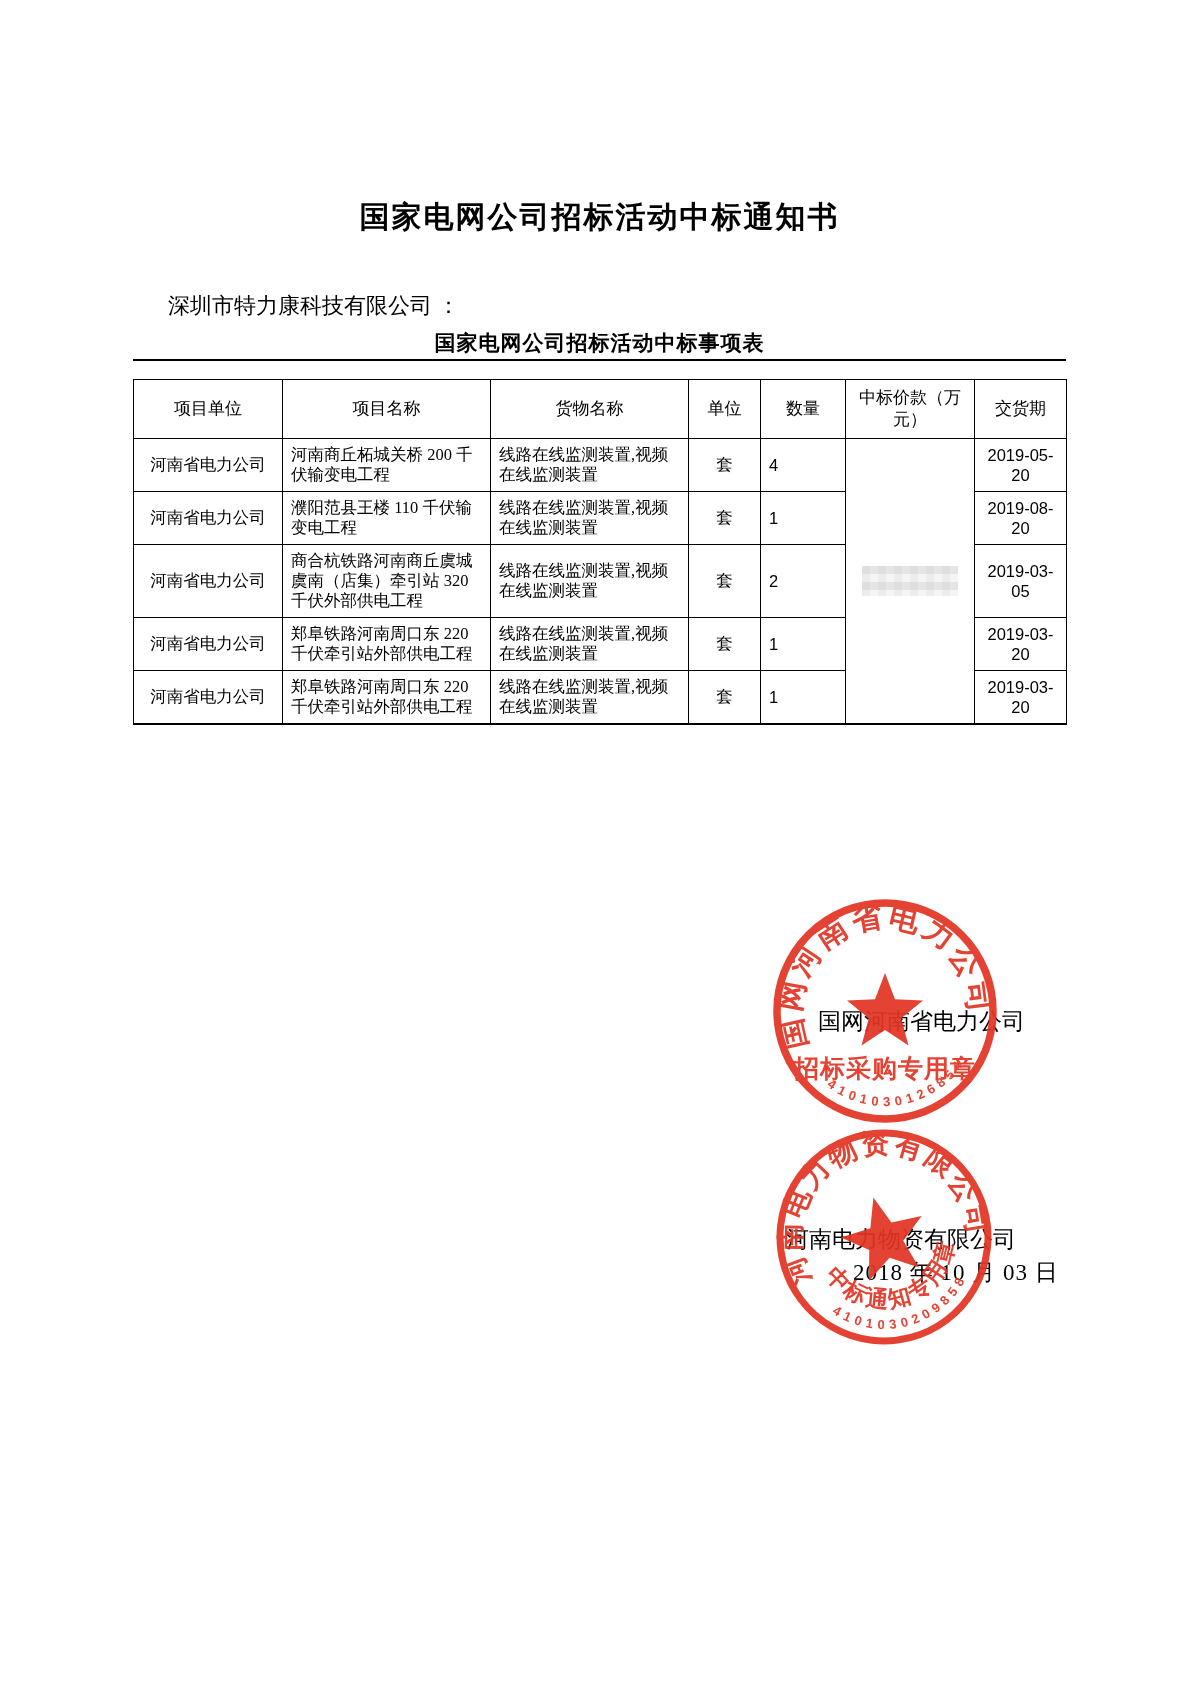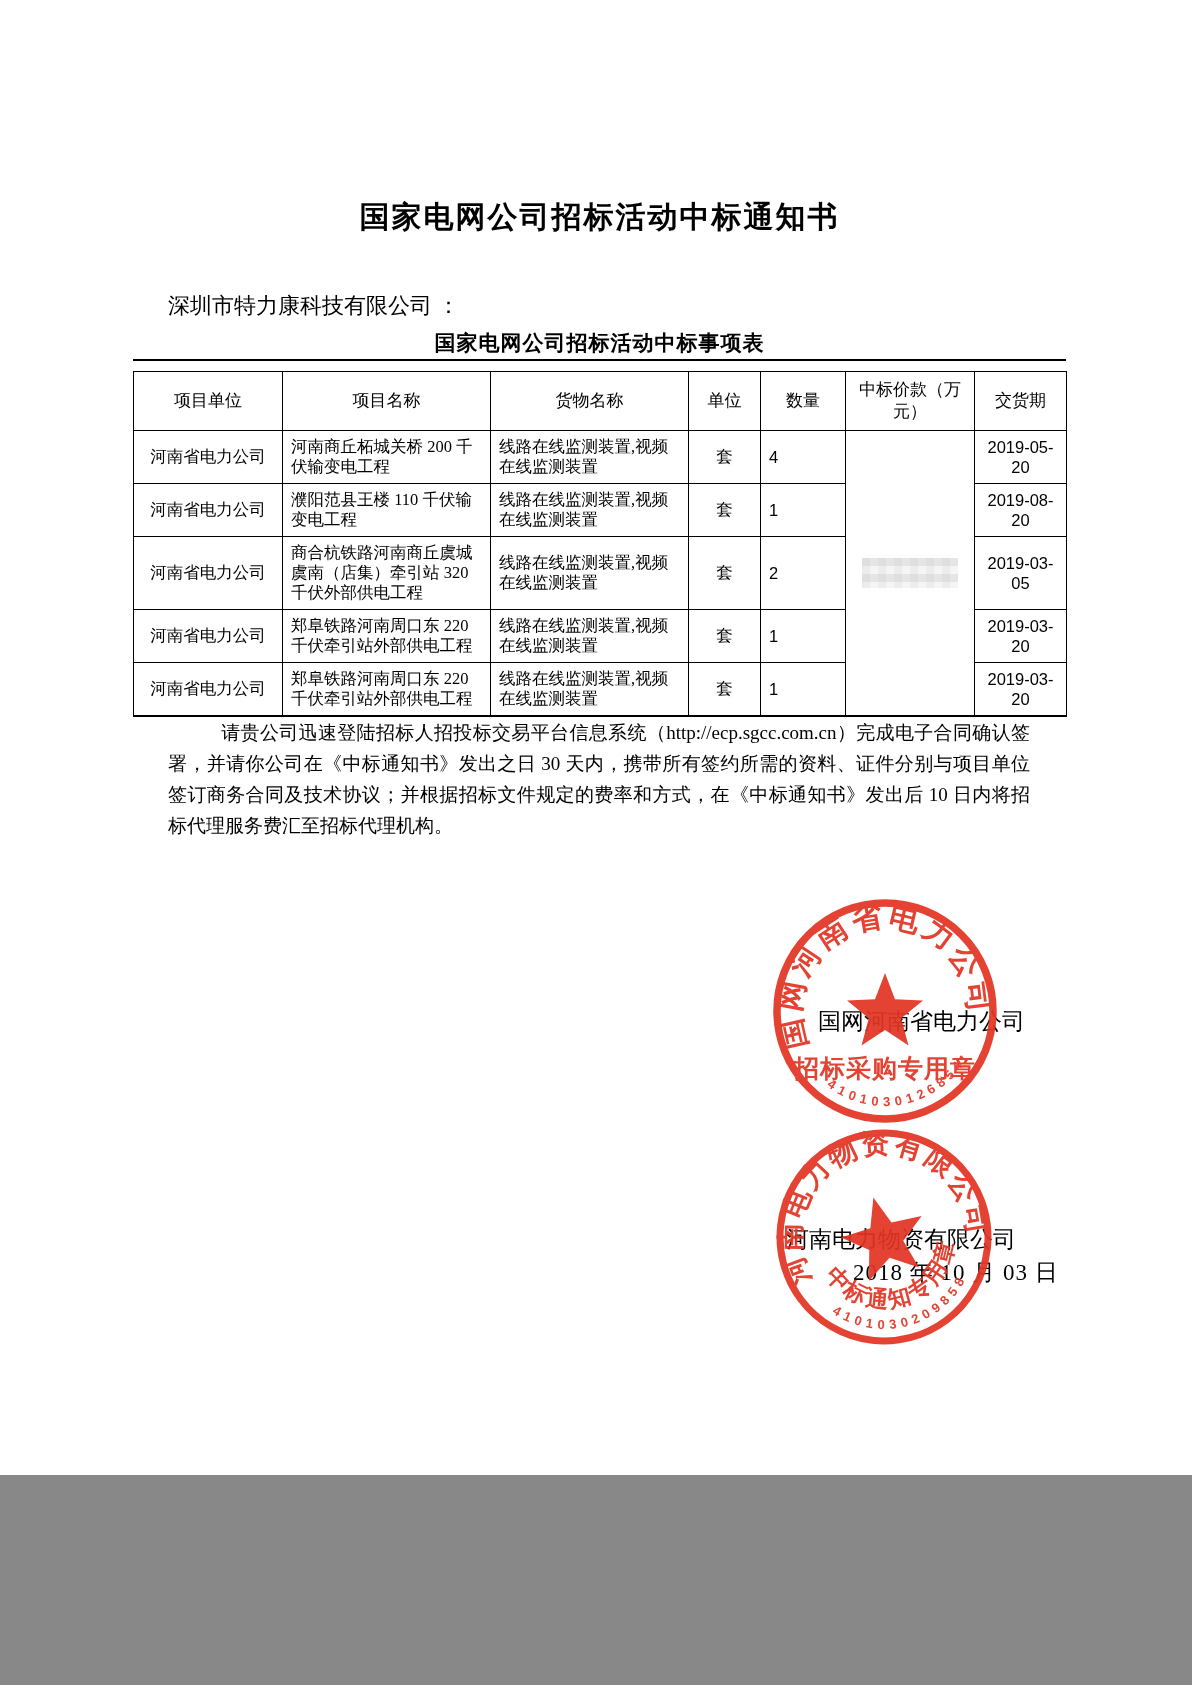--- a/index.html
+++ b/index.html
@@ -1,31 +1,31 @@
 <!DOCTYPE html>
 <html><head>
 <meta charset="utf-8">
 <style>
   html,body{margin:0;padding:0;background:#888;}
-  .page{position:relative;width:1192px;height:1475px;margin:0 auto;background:#fff;
+  .page{position:relative;width:1192px;height:1685px;margin:0 auto;background:#fff;
         font-family:"Liberation Serif","DejaVu Serif",serif;color:#000;overflow:hidden;}
   .content{padding:197px 126px 0 133px;}
 
   .doc-title{font-family:"Liberation Sans","DejaVu Sans",sans-serif;font-size:30px;font-weight:700;
              text-align:center;margin:0 0 52px 0;letter-spacing:2px;}
 
   .salutation{margin:12px 36px 0 35px;font-size:22px;line-height:31px;}
   .para{margin:0 36px 0 35px;font-size:19px;line-height:31px;text-align:justify;text-indent:2em;}
   .para.wide-indent{text-indent:2.8em;}
   .closing{margin:0 36px 0 35px;font-size:19px;line-height:31px;text-indent:2em;}
 
   .table-title{font-family:"Liberation Sans","DejaVu Sans",sans-serif;font-size:21px;font-weight:700;
                text-align:center;margin:8px 0 2px 0;letter-spacing:1px;}
 
-  .table-wrap{border-top:2.5px solid #000;padding-top:10px;}
+  .table-wrap{border-top:2.5px solid #000;padding-top:18px;}
   table.award{width:100%;border-collapse:collapse;border-top:1.5px solid #000;border-bottom:2.5px solid #000;
               table-layout:fixed;}
   table.award th,table.award td{border:1px solid #000;font-weight:400;}
   table.award th{font-size:17px;line-height:22px;padding:7px 4px;text-align:center;}
   table.award td{font-size:16.5px;line-height:20px;padding:6px 8px;vertical-align:middle;}
   col.c0{width:149px}col.c1{width:208px}col.c2{width:198px}col.c3{width:72px}
   col.c4{width:85px}col.c5{width:129px}col.c6{width:92px}
   td.center{text-align:center;}
   td.left{text-align:left;}
   td.num{font-family:"Liberation Sans","DejaVu Sans",sans-serif;font-size:15.5px;}
@@ -119,21 +119,20 @@
               <td class="left">郑阜铁路河南周口东 220 千伏牵引站外部供电工程</td>
               <td class="left">线路在线监测装置,视频在线监测装置</td>
               <td class="center">套</td>
               <td class="left num">1</td>
               <td class="date">2019-03-20</td>
             </tr>
           </tbody>
       </table>
     </div>
 
-    <p class="para wide-indent">请贵公司迅速登陆招标人招投标交易平台信息系统（http://ecp.sgcc.com.cn）完成电子合同确认签署，并请你公司在《中标通知书》发出之日 30 天内，携带所有签约所需的资料、证件分别与项目单位签订商务合同及技术协议；并根据招标文件规定的费率和方式，在《中标通知书》发出后 10 日内将招标代理服务费汇至招标代理机构。</p>
 
   </div>
 
   <div class="sig-text" id="sig1">国网河南省电力公司</div>
   <div class="sig-text" id="sig2">河南电力物资有限公司</div>
   <div class="sig-text" id="sig3">2018 年 10 月 03 日</div>
 
   <svg class="stamp" id="stamp1" width="240" height="240" viewBox="0 0 240 240" style="color: rgb(226, 53, 36);">
     <defs>
       <path id="arcTop1" d="M 41.1 148.7 A 84 84 0 1 1 198.9 148.7" fill="none"></path>

